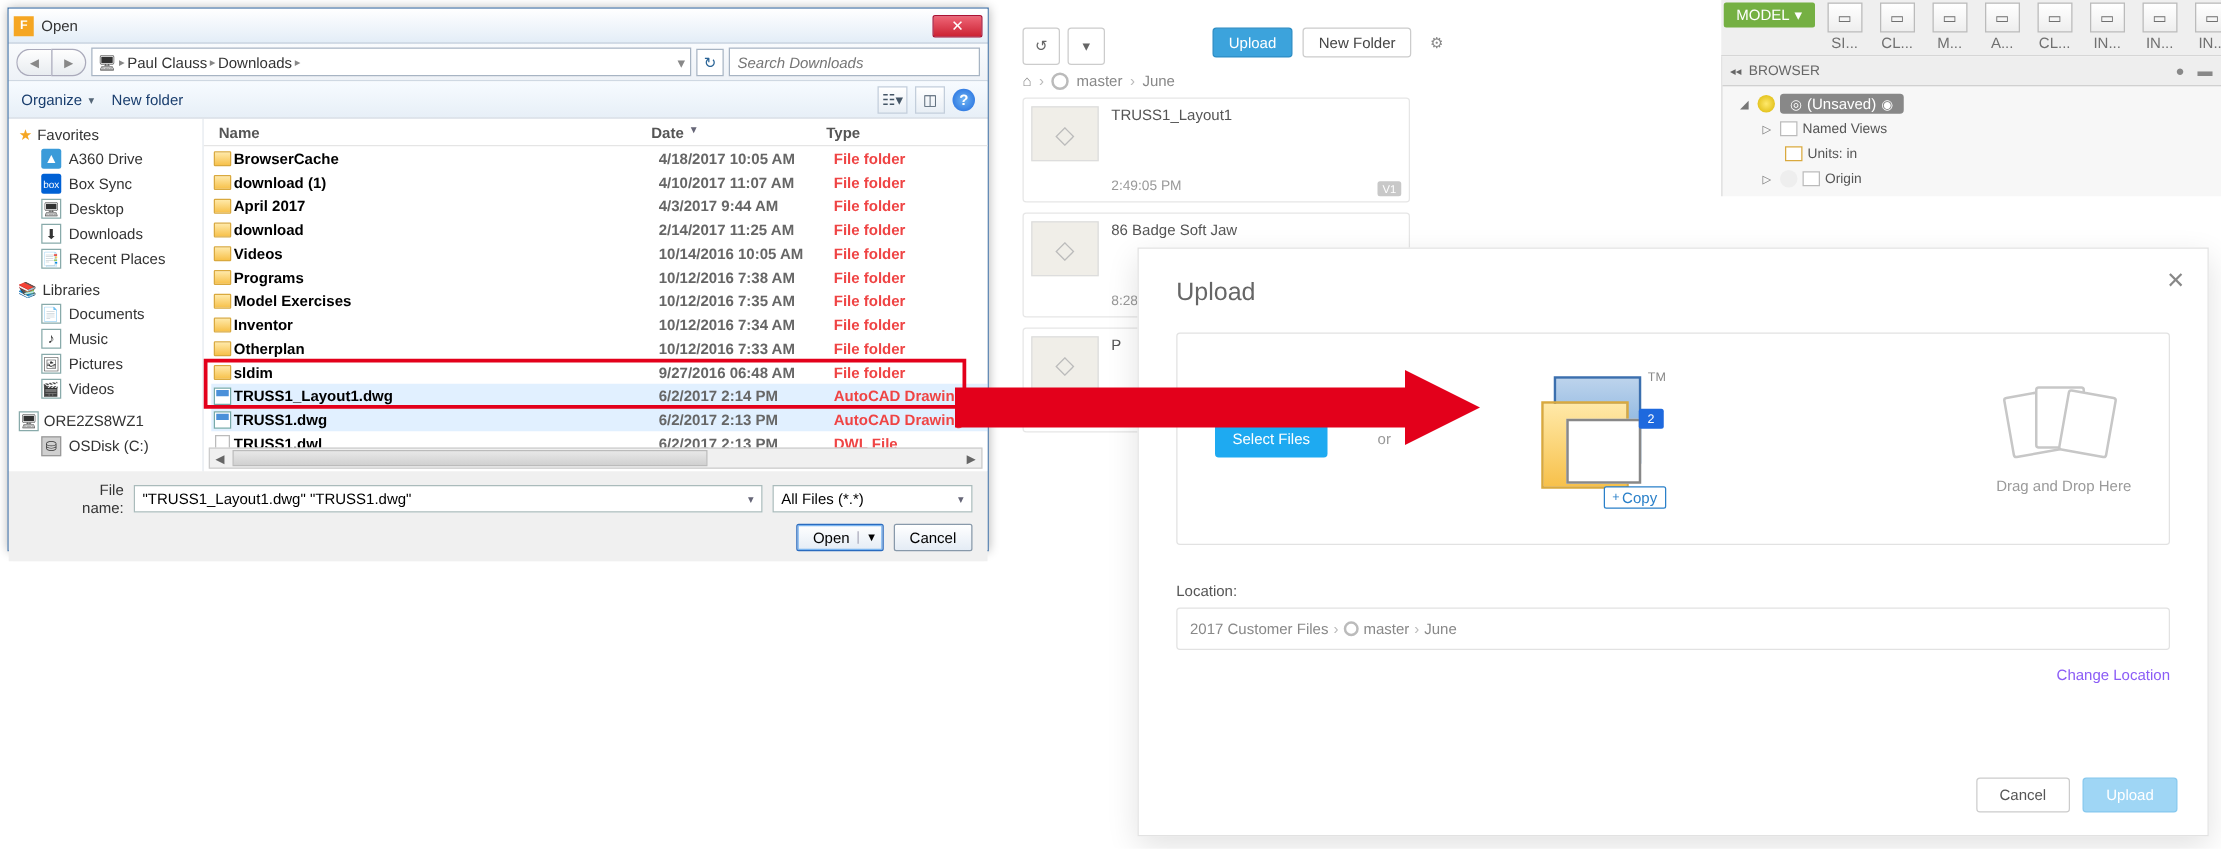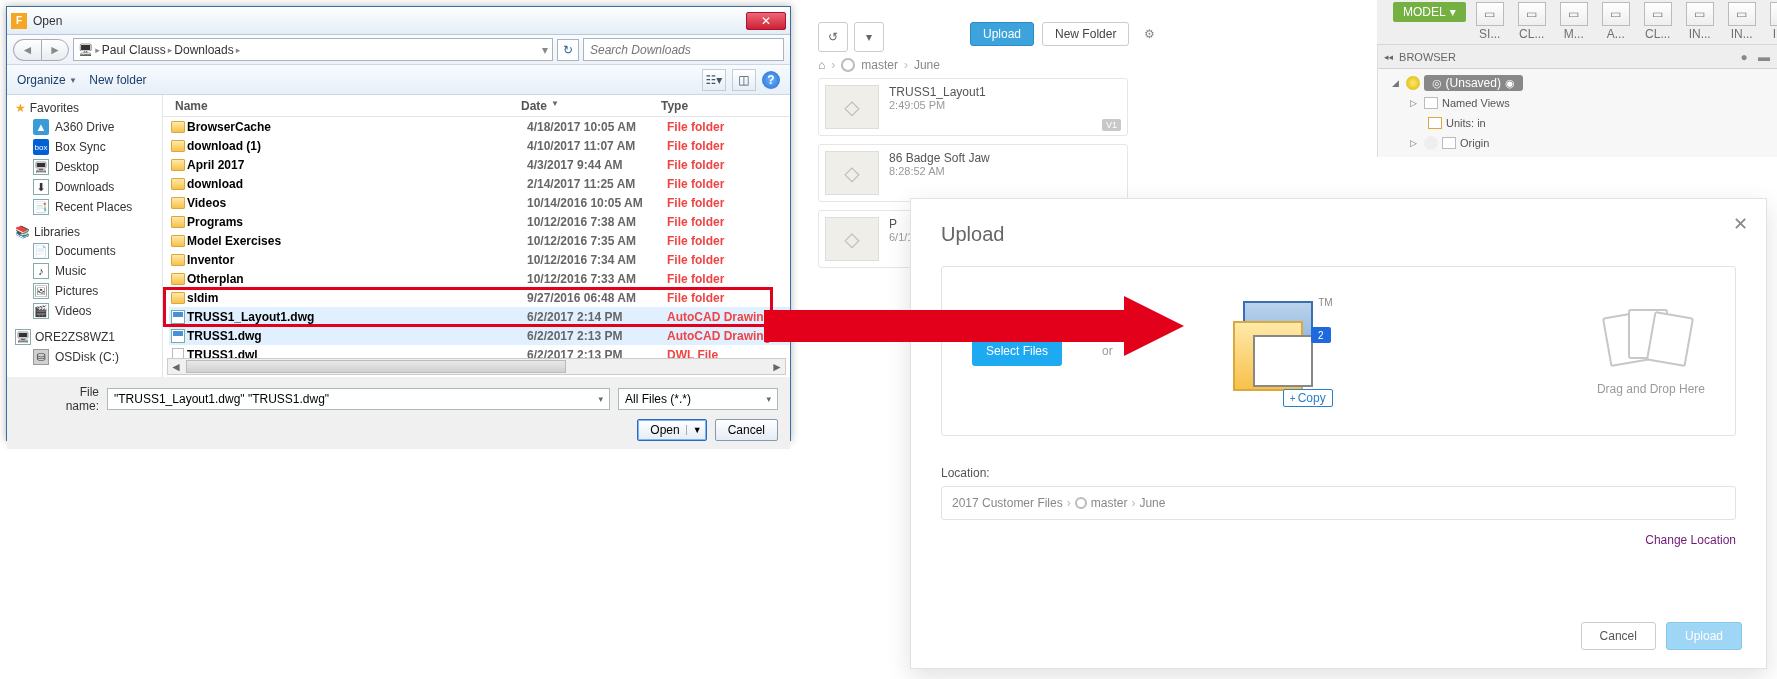--- a/index.html
+++ b/index.html
@@ -84,21 +84,21 @@
 .fn-filter{ width:160px; height:22px; border:1px solid #abb; background:#fff; display:flex; align-items:center; padding:0 6px; justify-content:space-between; cursor:pointer;}
 .btn-row{display:flex; justify-content:flex-end; gap:8px;}
 .win-btn{height:22px;border:1px solid #8899aa;background:linear-gradient(#fff,#e4ecf5);padding:0 12px;display:flex;align-items:center;cursor:pointer;border-radius:2px;}
 .win-btn.primary{border:1px solid #2a6bbf;box-shadow:0 0 0 1px #7ab5f0 inset;}
 .win-btn.split{padding-right:4px;}
 .split-arr{border-left:1px solid #aab;padding-left:6px;margin-left:6px;font-size:9px;}
 
 
 .app-right{ position:absolute; left:810px; top:0; right:0; bottom:0;}
 
-.ribbon{ position:absolute; right:0; top:0; width:400px; height:45px; background:#efefef; display:flex; align-items:flex-start; padding:2px 16px; gap:4px; border-bottom:1px solid #d6d6d6;}
+.ribbon{ position:absolute; right:0; top:0; width:400px; height:45px; background:#efefef; display:flex; align-items:flex-start; padding:2px 2px; gap:4px; border-bottom:1px solid #d6d6d6;}
 .model-dd{ background:#75b043;color:#fff;height:20px;padding:0 10px;display:flex;align-items:center;gap:4px;border-radius:2px;cursor:pointer;font-size:11px;}
 .rib-btn{ width:40px; display:flex; flex-direction:column; align-items:center; gap:1px; color:#707070; cursor:pointer; font-size:9px;}
 .rib-ico{width:28px;height:24px;border:1px solid #bbb;background:linear-gradient(#fff,#eee);display:flex;align-items:center;justify-content:center;}
 
 .toolbar2{position:absolute;left:8px;top:22px;display:flex;gap:6px;}
 .tb2-btn{width:30px;height:30px;border:1px solid #ccc;background:#fff;border-radius:3px;display:flex;align-items:center;justify-content:center;color:#666;cursor:pointer;}
 .toolbar2-right{position:absolute;left:160px;top:22px;display:flex;gap:8px;align-items:center;}
 .upload-btn{background:#3ca3dc;color:#fff;border:1px solid #2b8cc4;height:24px;padding:0 12px;border-radius:3px;display:flex;align-items:center;cursor:pointer;}
 .newfolder-btn{background:#fff;border:1px solid #ccc;height:24px;padding:0 12px;border-radius:3px;display:flex;align-items:center;cursor:pointer;color:#444;}
 .gear-btn{width:24px;height:24px;display:flex;align-items:center;justify-content:center;color:#888;cursor:pointer;}
@@ -106,21 +106,21 @@
 .crumb2{position:absolute;left:8px;top:58px;display:flex;align-items:center;gap:6px;color:#888;}
 .crumb2 .circ{width:14px;height:14px;border:2px solid #bbb;border-radius:50%;}
 .crumb2 .seg{cursor:pointer;color:#888;}
 .crumb2 .sep{color:#bbb;}
 
 .thumbs{position:absolute;left:8px;top:78px;width:310px;}
 .thumb-item{display:flex;gap:10px;padding:6px;border:1px solid #e6e6e6;border-radius:3px;margin-bottom:8px;align-items:flex-start;cursor:pointer;}
 .thumb-img{width:54px;height:44px;background:#f0eee8;border:1px solid #ddd;display:flex;align-items:center;justify-content:center;color:#bbb;font-size:20px;}
 .thumb-item .info{flex:1;}
 .thumb-item .nm{color:#555;font-size:12px;}
-.thumb-item .ts{color:#999;font-size:11px;}
+.thumb-item .ts{color:#999;font-size:11px;margin-top:44px;}
 .thumb-item .ver{position:absolute;right:6px;bottom:4px;background:#c8c8c8;color:#fff;font-size:9px;padding:1px 4px;border-radius:2px;}
 
 
 .browser-panel{position:absolute;right:0;top:45px;width:400px;background:#f7f7f7;border-left:1px solid #dcdcdc;}
 .bp-head{height:24px;background:#eee;display:flex;align-items:center;padding:0 6px;gap:6px;border-bottom:1px solid #d0d0d0;}
 .bp-head .ch{font-size:9px;color:#666;cursor:pointer;}
 .bp-head .lbl{flex:1;color:#666;font-size:11px;}
 .bp-head .ctl{width:14px;height:14px;display:flex;align-items:center;justify-content:center;color:#888;cursor:pointer;}
 .bp-tree{padding:4px 4px;}
 .bp-row{display:flex;align-items:center;gap:4px;height:20px;}
@@ -151,21 +151,21 @@
 .drag-stack .fbox.b{left:0;top:20px;background:linear-gradient(#ffe9a8,#f7c14b);border-color:#d9a93e;}
 .drag-stack .fbox.c{left:20px;top:34px;width:60px;height:52px;background:#fff;border-color:#888;}
 .drag-stack .badge{position:absolute;right:2px;top:26px;width:20px;height:16px;background:#1e69de;color:#fff;font-size:10px;display:flex;align-items:center;justify-content:center;border-radius:2px;}
 .drag-stack .tm{position:absolute;right:0;top:-4px;color:#888;font-size:10px;}
 .drag-copy{position:absolute;right:0;bottom:-6px;background:#fff;border:1px solid #2a80c9;color:#2a80c9;font-size:10px;padding:1px 6px;border-radius:2px;display:flex;align-items:center;gap:2px;}
 
 .up-loc{margin-bottom:6px;color:#555;}
 .up-path{border:1px solid #e2e2e2;border-radius:3px;height:34px;display:flex;align-items:center;padding:0 10px;color:#888;gap:4px;}
 .up-path .sep{color:#bbb;}
 .up-path .circ{width:12px;height:12px;border:2px solid #bbb;border-radius:50%;display:inline-block;}
-.change-loc{position:absolute;right:30px;color:#701a75;cursor:pointer;top:334px;text-align:center;}
+.change-loc{position:absolute;right:30px;color:#8b5cf6;cursor:pointer;top:334px;text-align:center;}
 
 .up-actions{position:absolute;bottom:18px;right:24px;display:flex;gap:10px;}
 .up-btn{height:28px;padding:0 18px;border:1px solid #ccc;background:#fff;border-radius:3px;cursor:pointer;color:#555;display:flex;align-items:center;}
 .up-btn.primary{background:#9fd6f5;color:#fff;border-color:#86c8ee;}
 
 
 .red-arrow{position:absolute;left:764px;top:296px;width:420px;height:60px;pointer-events:none;z-index:50;}
 </style>
 </head>
 <body>

